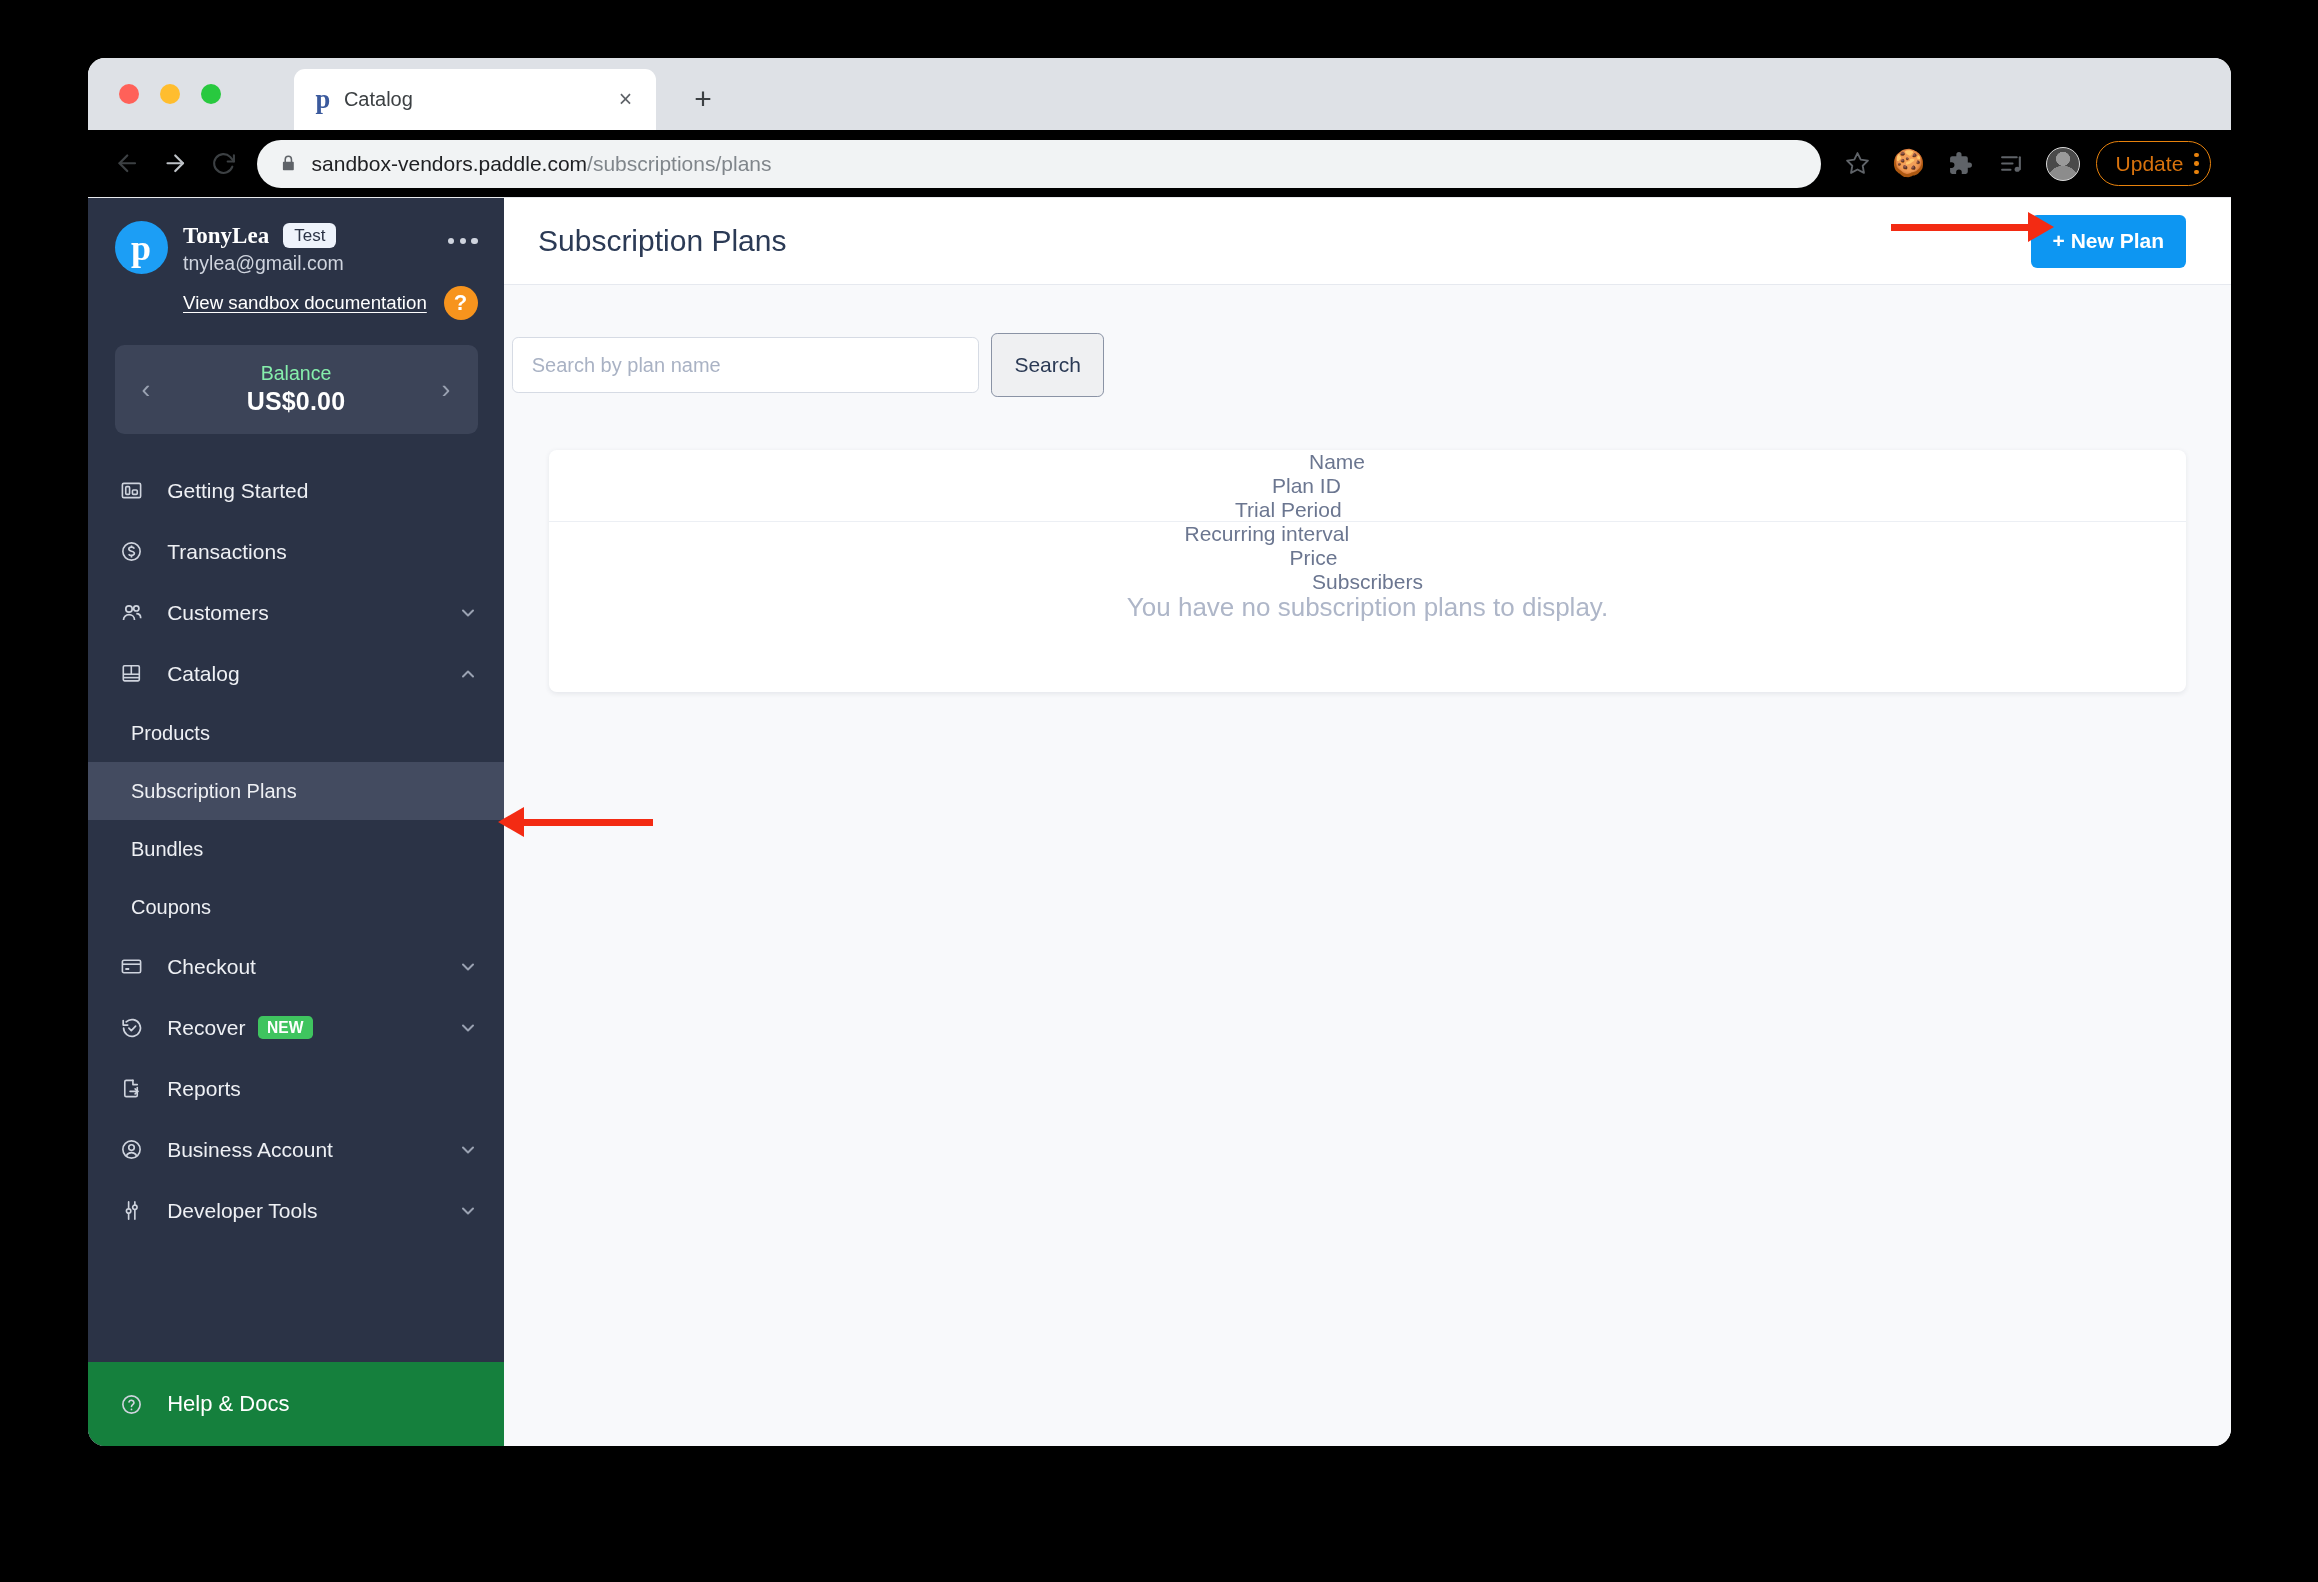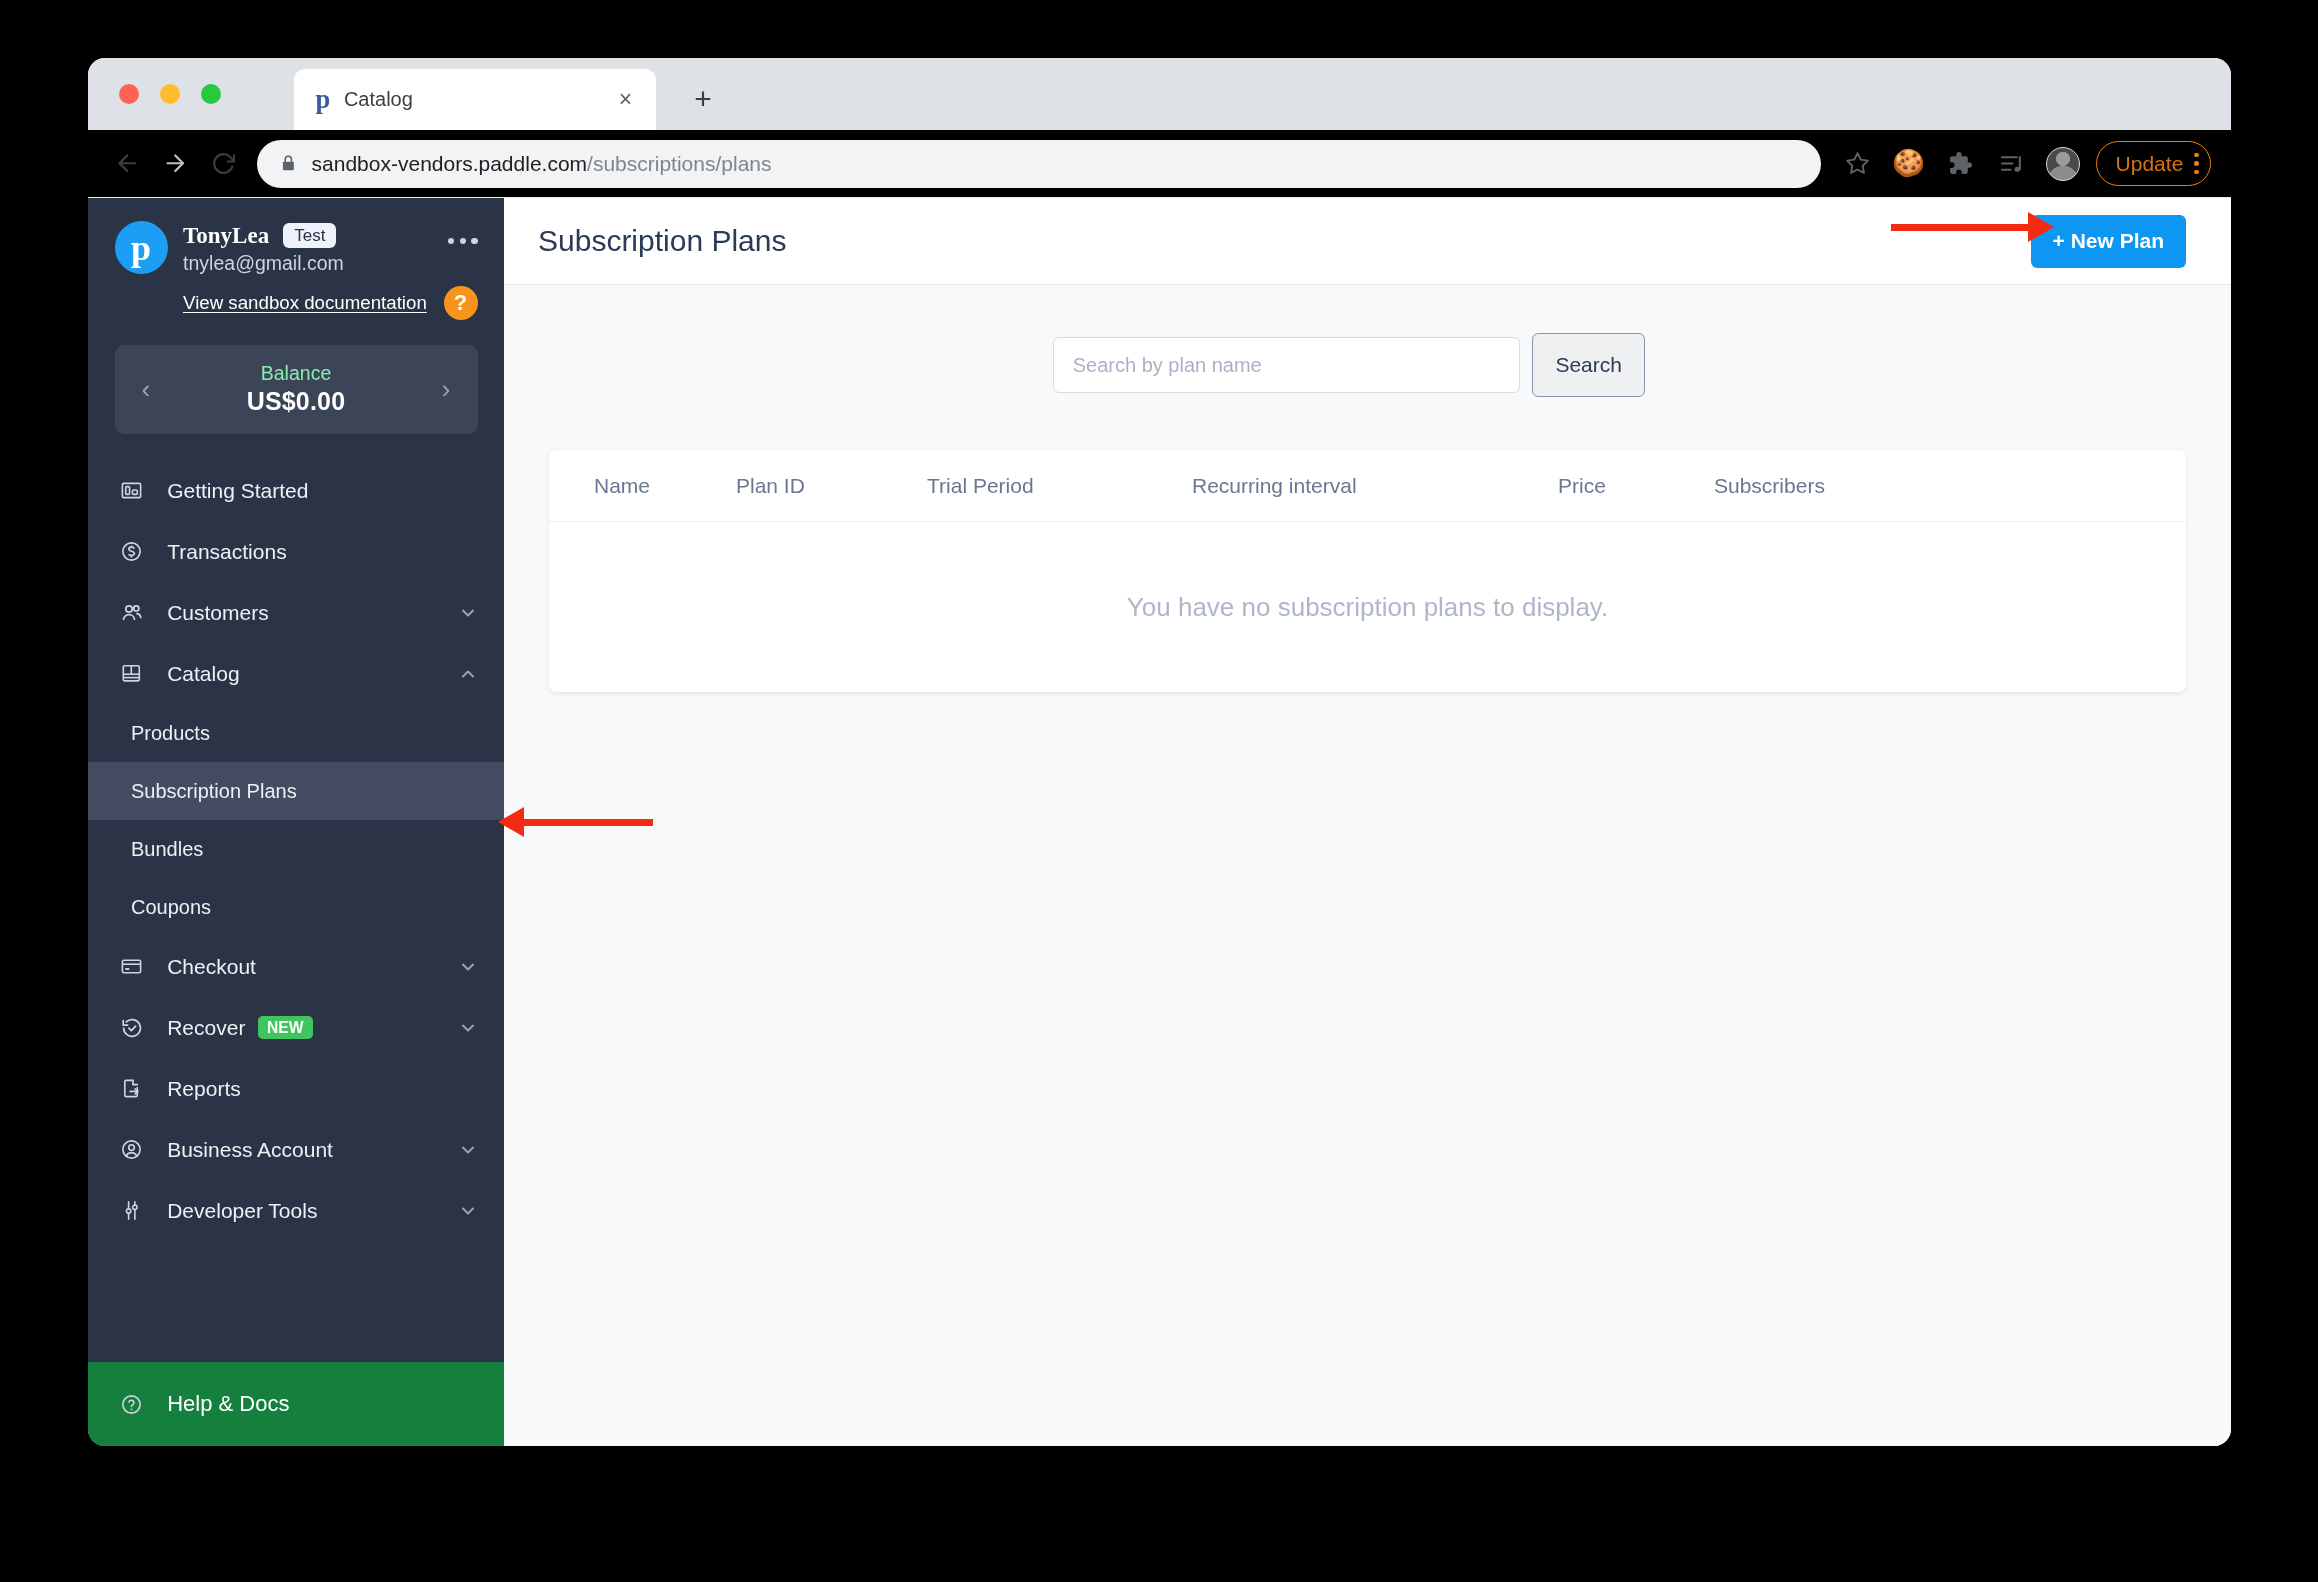--- a/index.html
+++ b/index.html
@@ -263,21 +263,21 @@
   .page-title { font-size: 30px; color: #2b3a55; font-weight: 400; }
   .btn-primary {
     background: #0d96f2; color: #fff;
     font-size: 21px; font-weight: 700;
     border: none; border-radius: 6.2px;
     padding: 0 22px; height: 53px;
     display:flex; align-items:center;
   }
 
   .searchbar {
-    display:flex; justify-content:center; align-items:center;
+    display:flex; justify-content:flex-start; align-items:center;
     padding: 48px 45px 0 8px;
     gap: 12.4px;
   }
   .search-input {
     width: 467px; height: 56px;
     border: 0.8px solid #d6dbe4;
     border-radius: 6.2px;
     background: #fff;
     padding: 0 18.7px;
     font-size: 20px; color: #2b3a55;
@@ -298,20 +298,21 @@
     background: #fff;
     border-radius: 7.8px;
     box-shadow: 0 1.6px 5.4px rgba(40,50,80,.09);
     overflow: hidden;
   }
   .card-head {
     height: 72px;
     display:flex; align-items:center;
     border-bottom: 0.8px solid #eceff4;
     padding: 0 20px;
+    flex-direction: column;
   }
   .th {
     font-size: 21px; color: #6b7690;
     white-space: nowrap;
   }
   .card-empty {
     height: 170px;
     display:flex; align-items:center; justify-content:center;
     font-size: 26px; color: #aeb6c8;
   }

